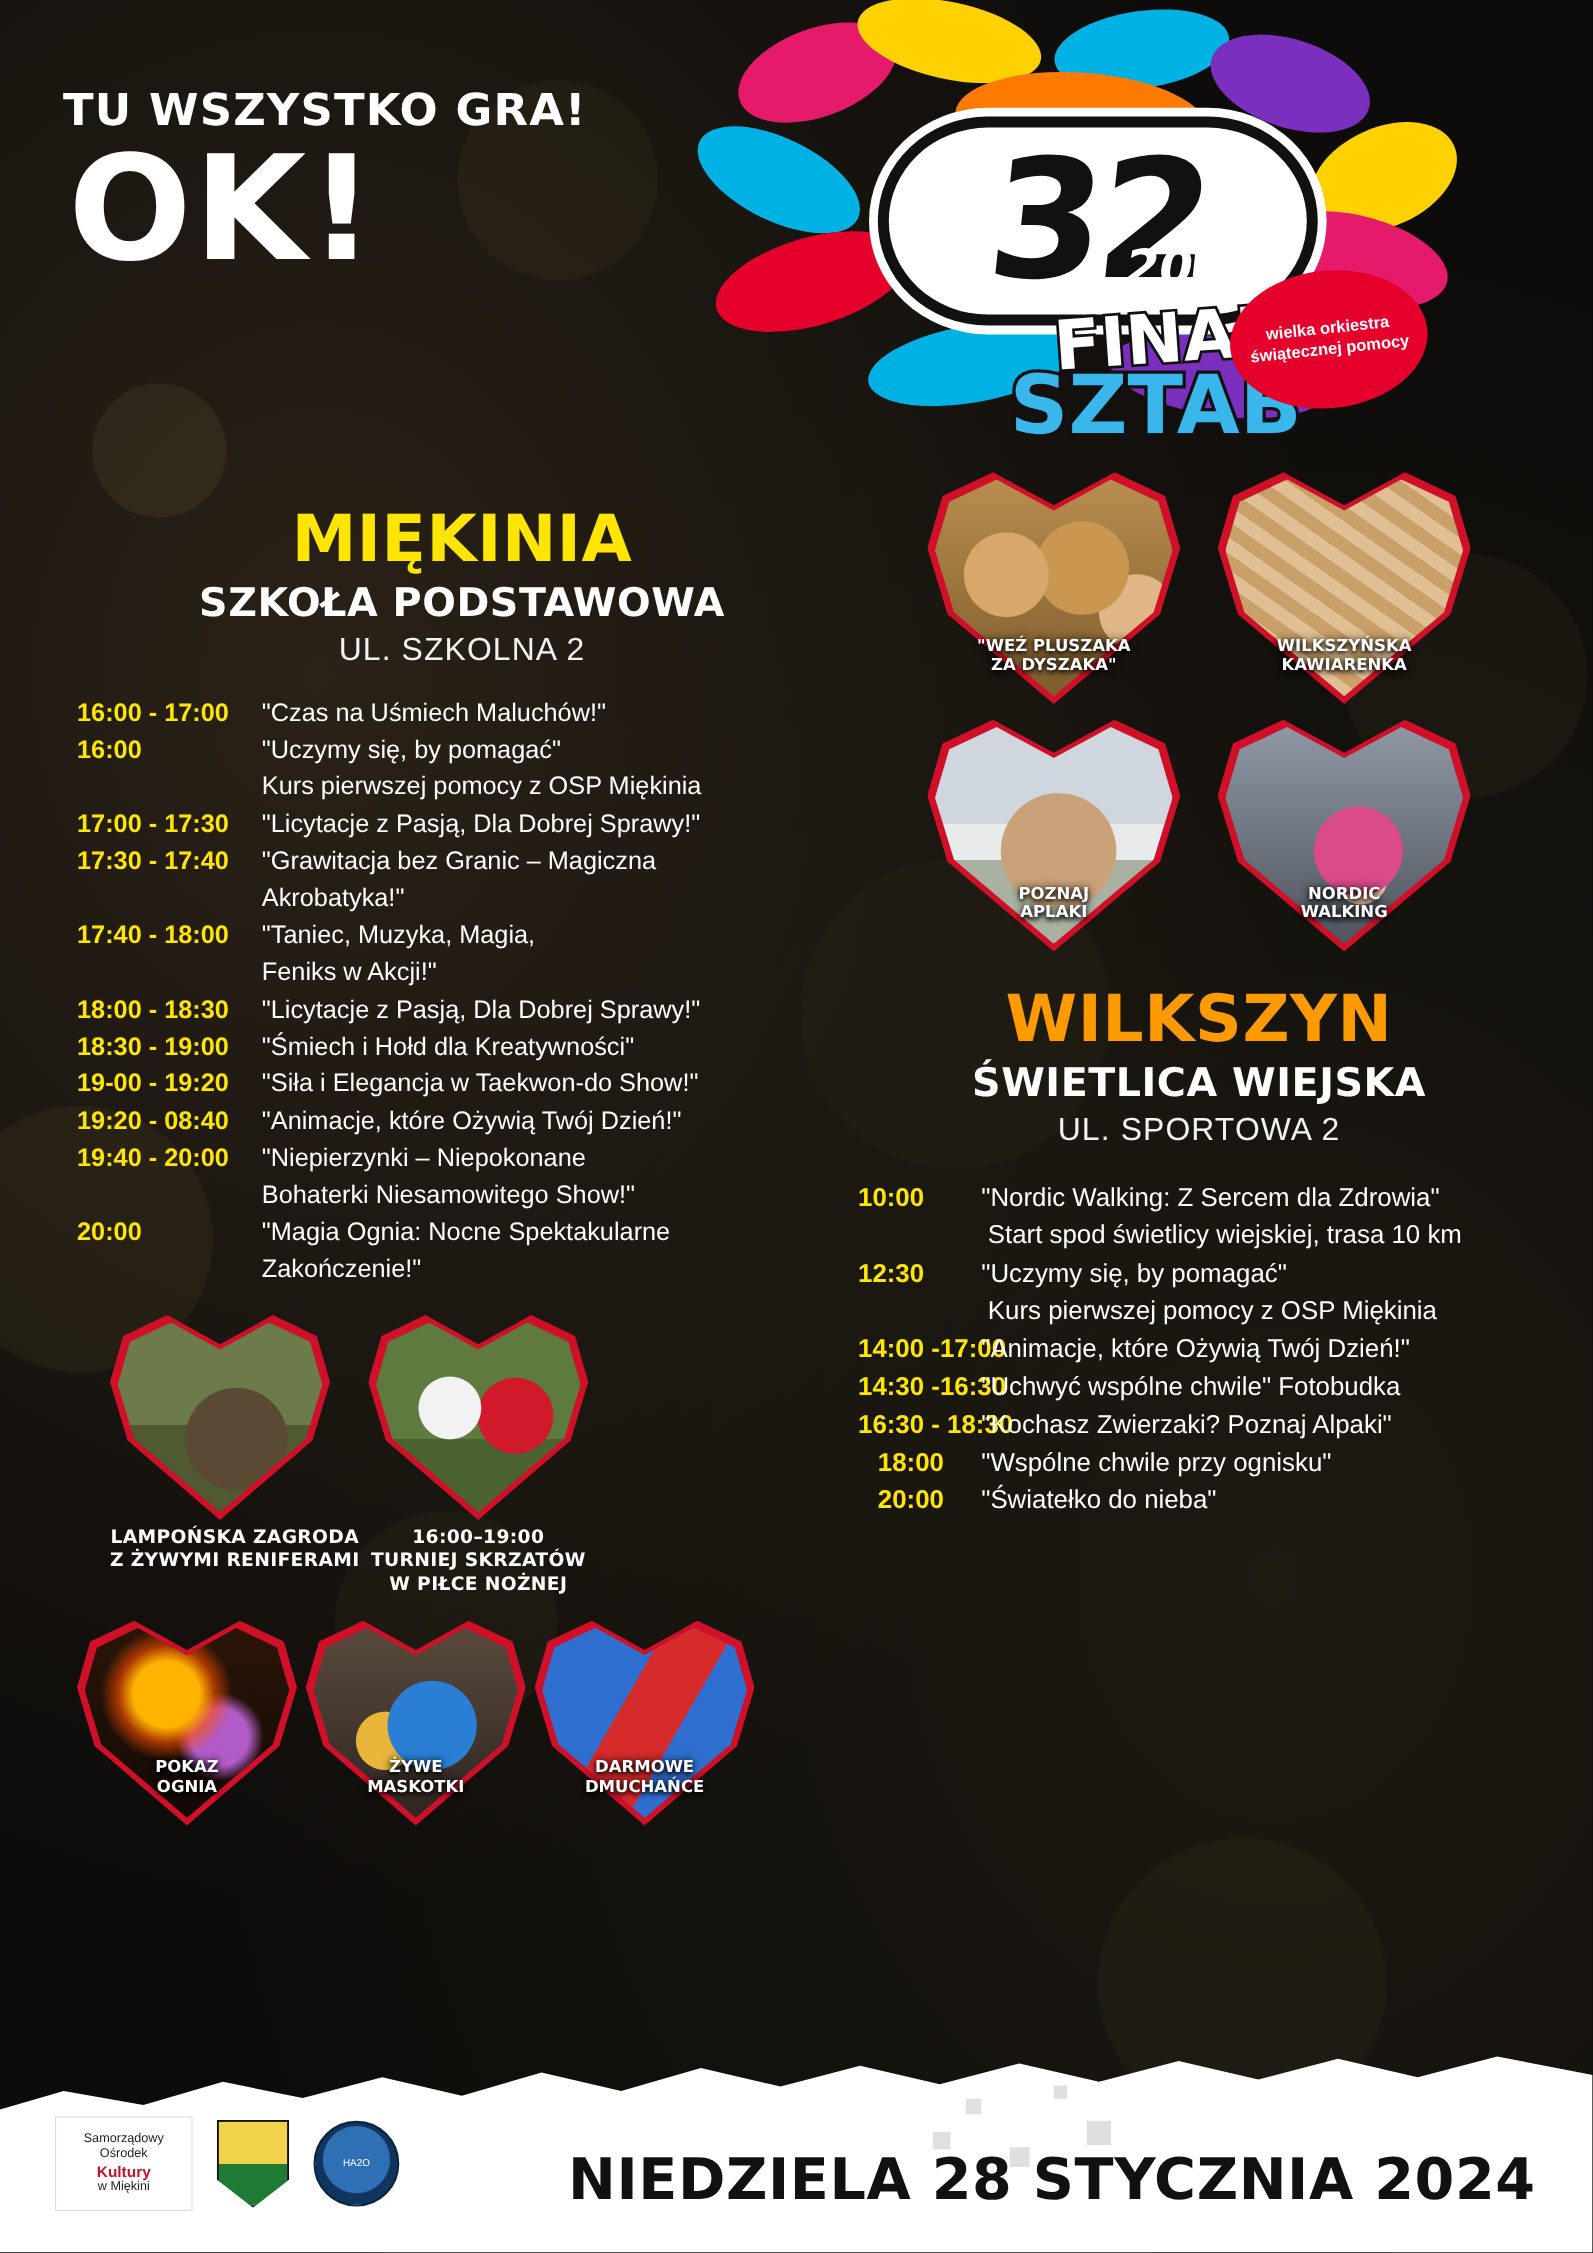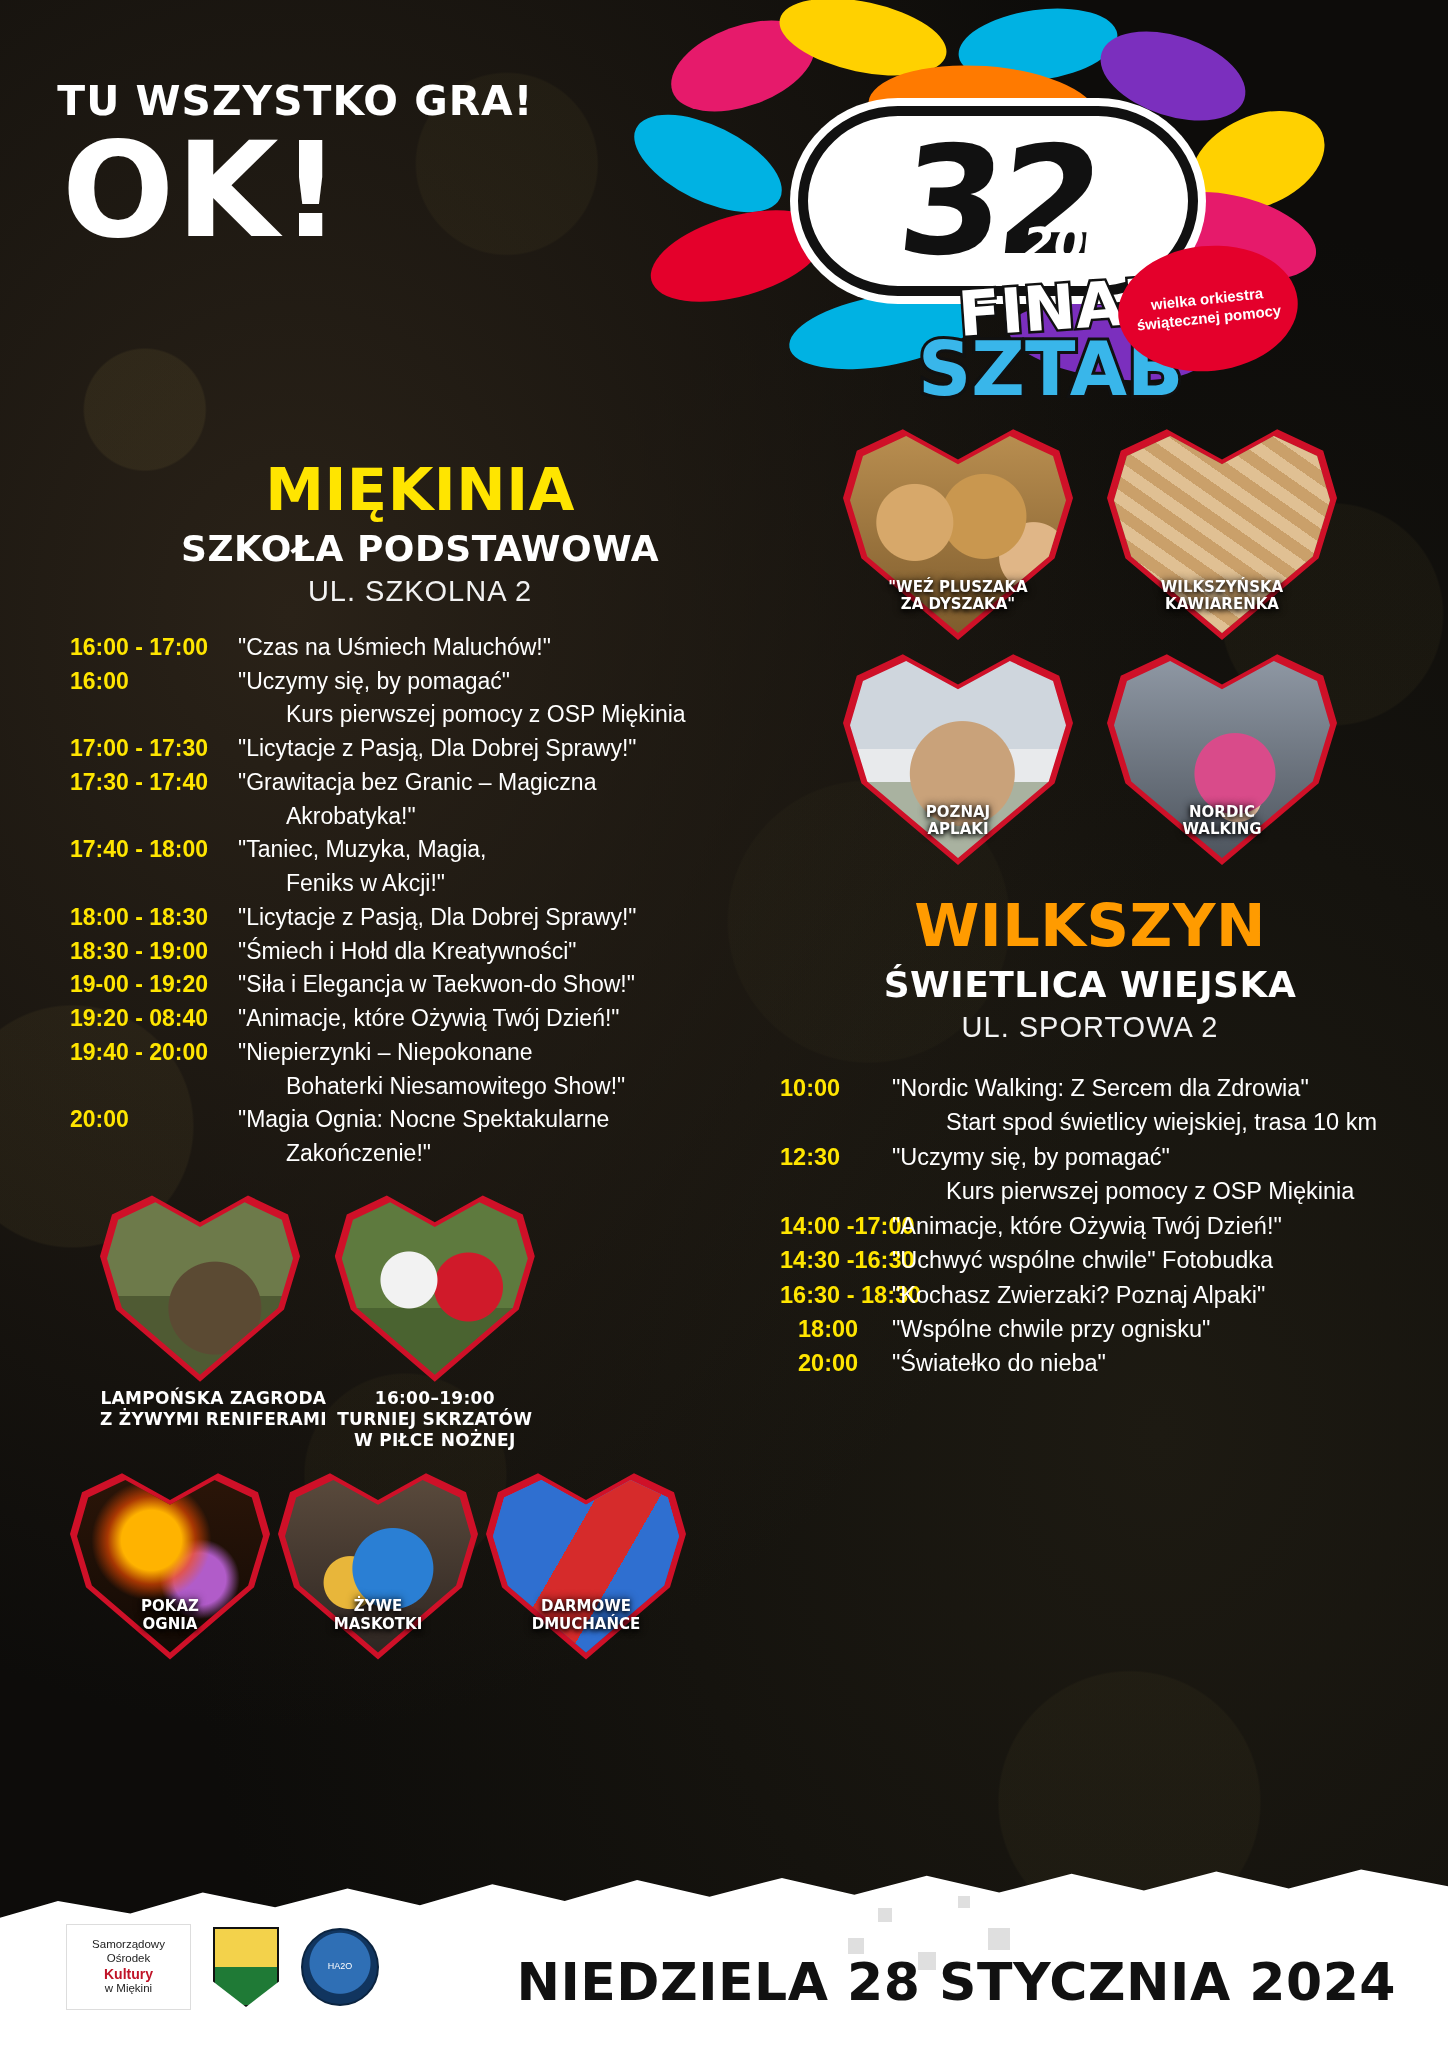--- a/index.html
+++ b/index.html
@@ -127,21 +127,21 @@
   .sched { margin-top: 24px; }
   .sched .row {
     display:flex; font-size: 23px; line-height: 1.38; color:#fff; margin-bottom: 2px;
   }
   .sched .t {
     color:#ffe500; font-weight: 700; white-space: nowrap; flex: 0 0 auto;
   }
   .left-col .sched .t { width: 168px; }
   .right-col .sched .t { width: 112px; text-align:left; }
   .sched .d { flex: 1 1 auto; }
-  .sched .cont { color:#fff;margin-left:48px; }
+  .sched .cont { color:#fff; }
   .right-col .sched .row { font-size: 23.5px; }
   .right-col .sched .t.indent { padding-left: 18px; width: 112px; }
   .right-col .sched .cont-row { padding-left: 118px; }
   .left-col .sched .cont-row { padding-left: 168px; }
   .hp {
     position:relative; width: 200px; height: 190px;
   }
   .hp .frame, .hp .img {
     position:absolute; inset:0;
     -webkit-clip-path: polygon(50% 100%, 8% 62%, 0 34%, 6% 12%, 26% 2%, 50% 16%, 74% 2%, 94% 12%, 100% 34%, 92% 62%);
@@ -191,21 +191,21 @@
   .img-maskotki { background:
       radial-gradient(circle at 58% 52%, #2a7fd4 0 40px, transparent 41px),
       radial-gradient(circle at 35% 60%, #e8b63a 0 26px, transparent 27px),
       linear-gradient(#5a4a3c,#2e2622); }
   .img-dmuchance { background:
       linear-gradient(120deg,#2f6fd0 0 40%, #d62b2b 40% 62%, #2f6fd0 62% 100%),
       linear-gradient(#3a7fdc,#1d4d92); }
   .row-hearts { display:flex; gap: 8px; }
 
   
-  .footer { position:absolute; left:16px; right:0; bottom: 0; height: 200px; }
+  .footer { position:absolute; left:0; right:0; bottom: 0; height: 200px; }
   .date {
     position:absolute; right: 52px; bottom: 36px;
     font-family:"DejaVu Sans", sans-serif;
     font-size: 52px; font-weight: 800; color:#111; letter-spacing: .5px;
   }
   .logos { position:absolute; left: 50px; bottom: 38px; display:flex; align-items:center; gap: 22px; }
   .logo-sok {
     width: 125px; height: 86px; background:#fff; border:1px solid #ddd;
     display:flex; flex-direction:column; align-items:center; justify-content:center;
     font-size: 11.5px; color:#222; line-height:1.18; text-align:center;

